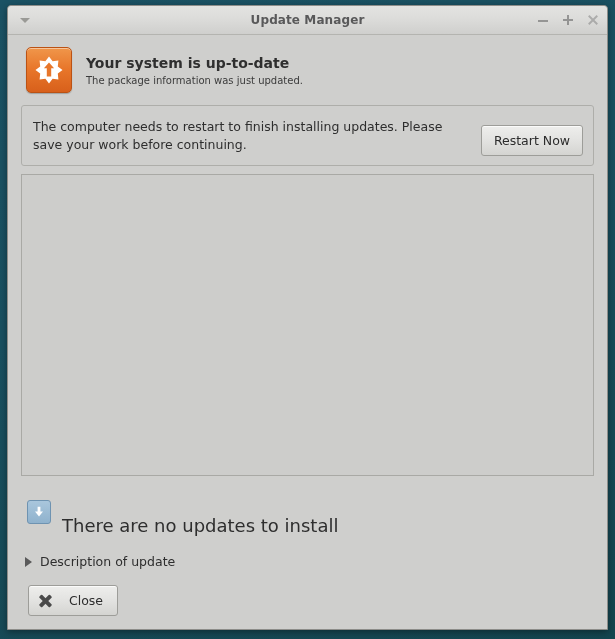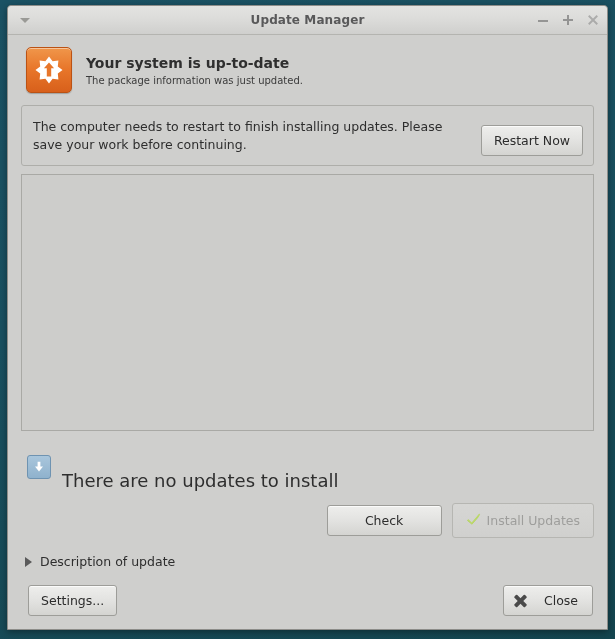--- a/index.html
+++ b/index.html
@@ -342,40 +342,27 @@
 
     <div id="status-row">
       <div id="no-updates-icon">
         <svg width="14" height="14" viewBox="0 0 14 14" aria-hidden="true">
           <path d="M5.6 1.8 L8.4 1.8 L8.4 6.4 L11 6.4 L7 11.4 L3 6.4 L5.6 6.4 Z" fill="#ffffff"></path>
         </svg>
       </div>
       <div id="no-updates-text">There are no updates to install</div>
     </div>
 
-    <div id="action-row">
-      <button class="btn" id="check-button">Check</button>
-      <button class="btn disabled" id="install-updates-button">
-        <span class="install-check">
-          <svg width="16" height="16" viewBox="0 0 16 16" aria-hidden="true">
-            <path d="M2.2 8.4 L5.6 12.2 L13.6 2.6 L12.2 6.4 L5.9 13.6 L1.2 9.6 Z" fill="#a8c94f"></path>
-            <path d="M2.4 8.2 L5.7 11.6 L13.2 2.8 L14.2 3.8 L5.9 13.4 L1.3 9.3 Z" fill="#bcd96a"></path>
-          </svg>
-        </span>
-        <span>Install Updates</span>
-      </button>
-    </div>
 
     <div id="description-row">
       <span class="tri-right"></span>
       <span id="description-label">Description of update</span>
     </div>
 
     <div id="footer">
-      <button class="btn" id="settings-button">Settings...</button>
       <button class="btn" id="close-button">
         <span class="close-x-icon"></span>
         <span>Close</span>
       </button>
     </div>
 
   </div>
 </div>
 
 </body></html>

